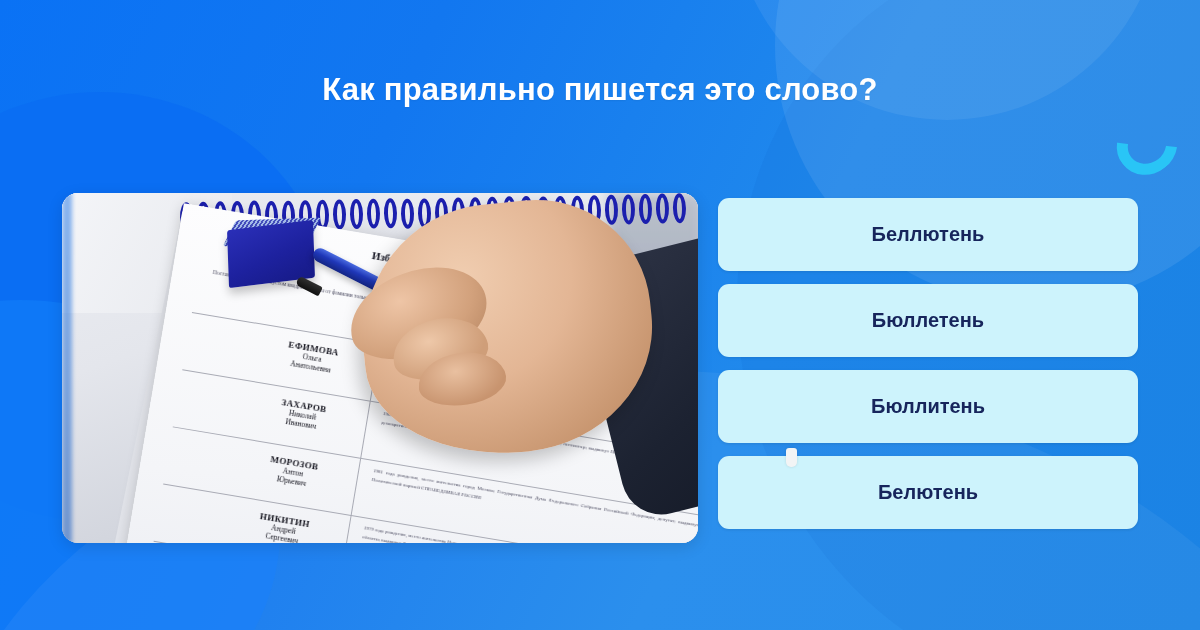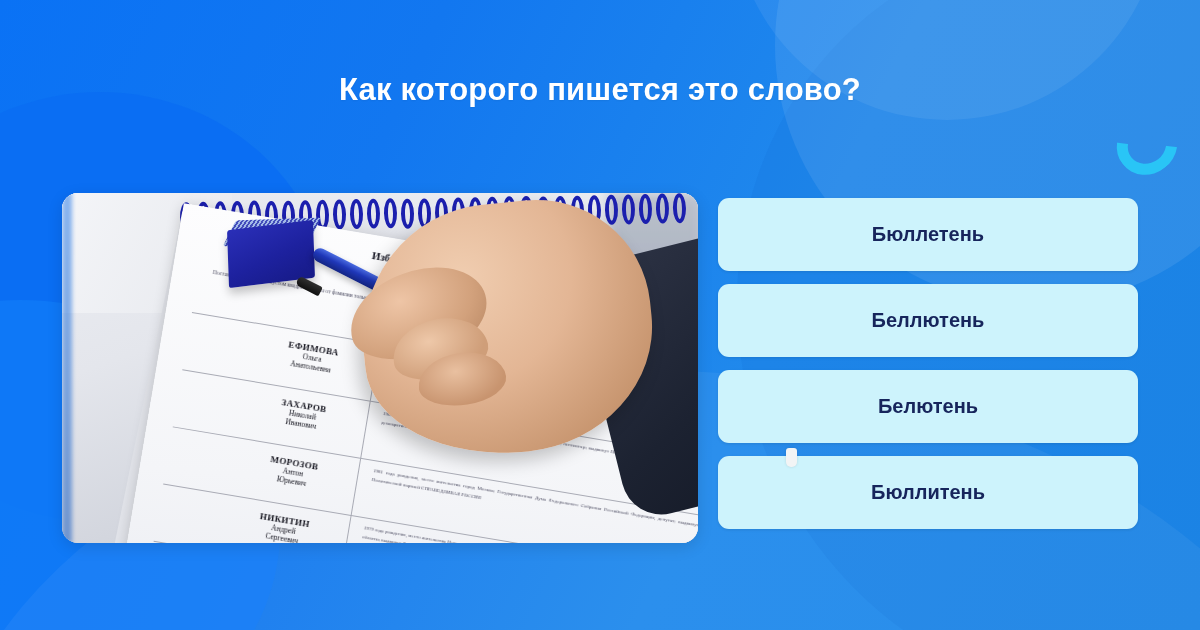--- a/index.html
+++ b/index.html
@@ -400,21 +400,21 @@
 <div id="stage">
 
   <div class="bg-shape" id="blob-left"></div>
   <div class="bg-shape" id="blob-left2"></div>
   <div class="bg-shape" id="sweep-right"></div>
   <div class="bg-shape" id="circle-topright"></div>
   <div class="bg-shape" id="circle-topright2"></div>
   <div class="bg-shape" id="wave-bottom"></div>
   <div class="bg-shape" id="arc-cyan"></div>
 
-  <div id="title">Как которого пишется это слово?</div>
+  <div id="title">Как правильно пишется это слово?</div>
 
   <div id="media-card">
     <div class="ph" id="desk"></div>
     <div class="ph" id="wall-back"></div>
     <div class="ph" id="wall-left"></div>
     <div class="ph" id="bg-blur-right"></div>
     <div class="ph" id="wood-strip"></div>
 
     <div class="ph" id="coil">
         <span class="ring" style="left: 0px; top: 0px;"></span>
@@ -520,21 +520,21 @@
     <div class="ph" id="hand"></div>
     <div class="ph" id="thumb"></div>
     <div class="ph" id="knuckle1"></div>
     <div class="ph" id="knuckle2"></div>
 
     <div class="ph" id="photo-edge-blue"></div>
 
   </div>
 
   <div id="options">
+    <div class="option">Беллютень</div>
     <div class="option">Бюллетень</div>
-    <div class="option">Беллютень</div>
+    <div class="option">Бюллитень</div>
     <div class="option">Белютень</div>
-    <div class="option">Бюллитень</div>
   </div>
 
   <div id="drag-handle"></div>
 
 </div>
 
 </body></html>

